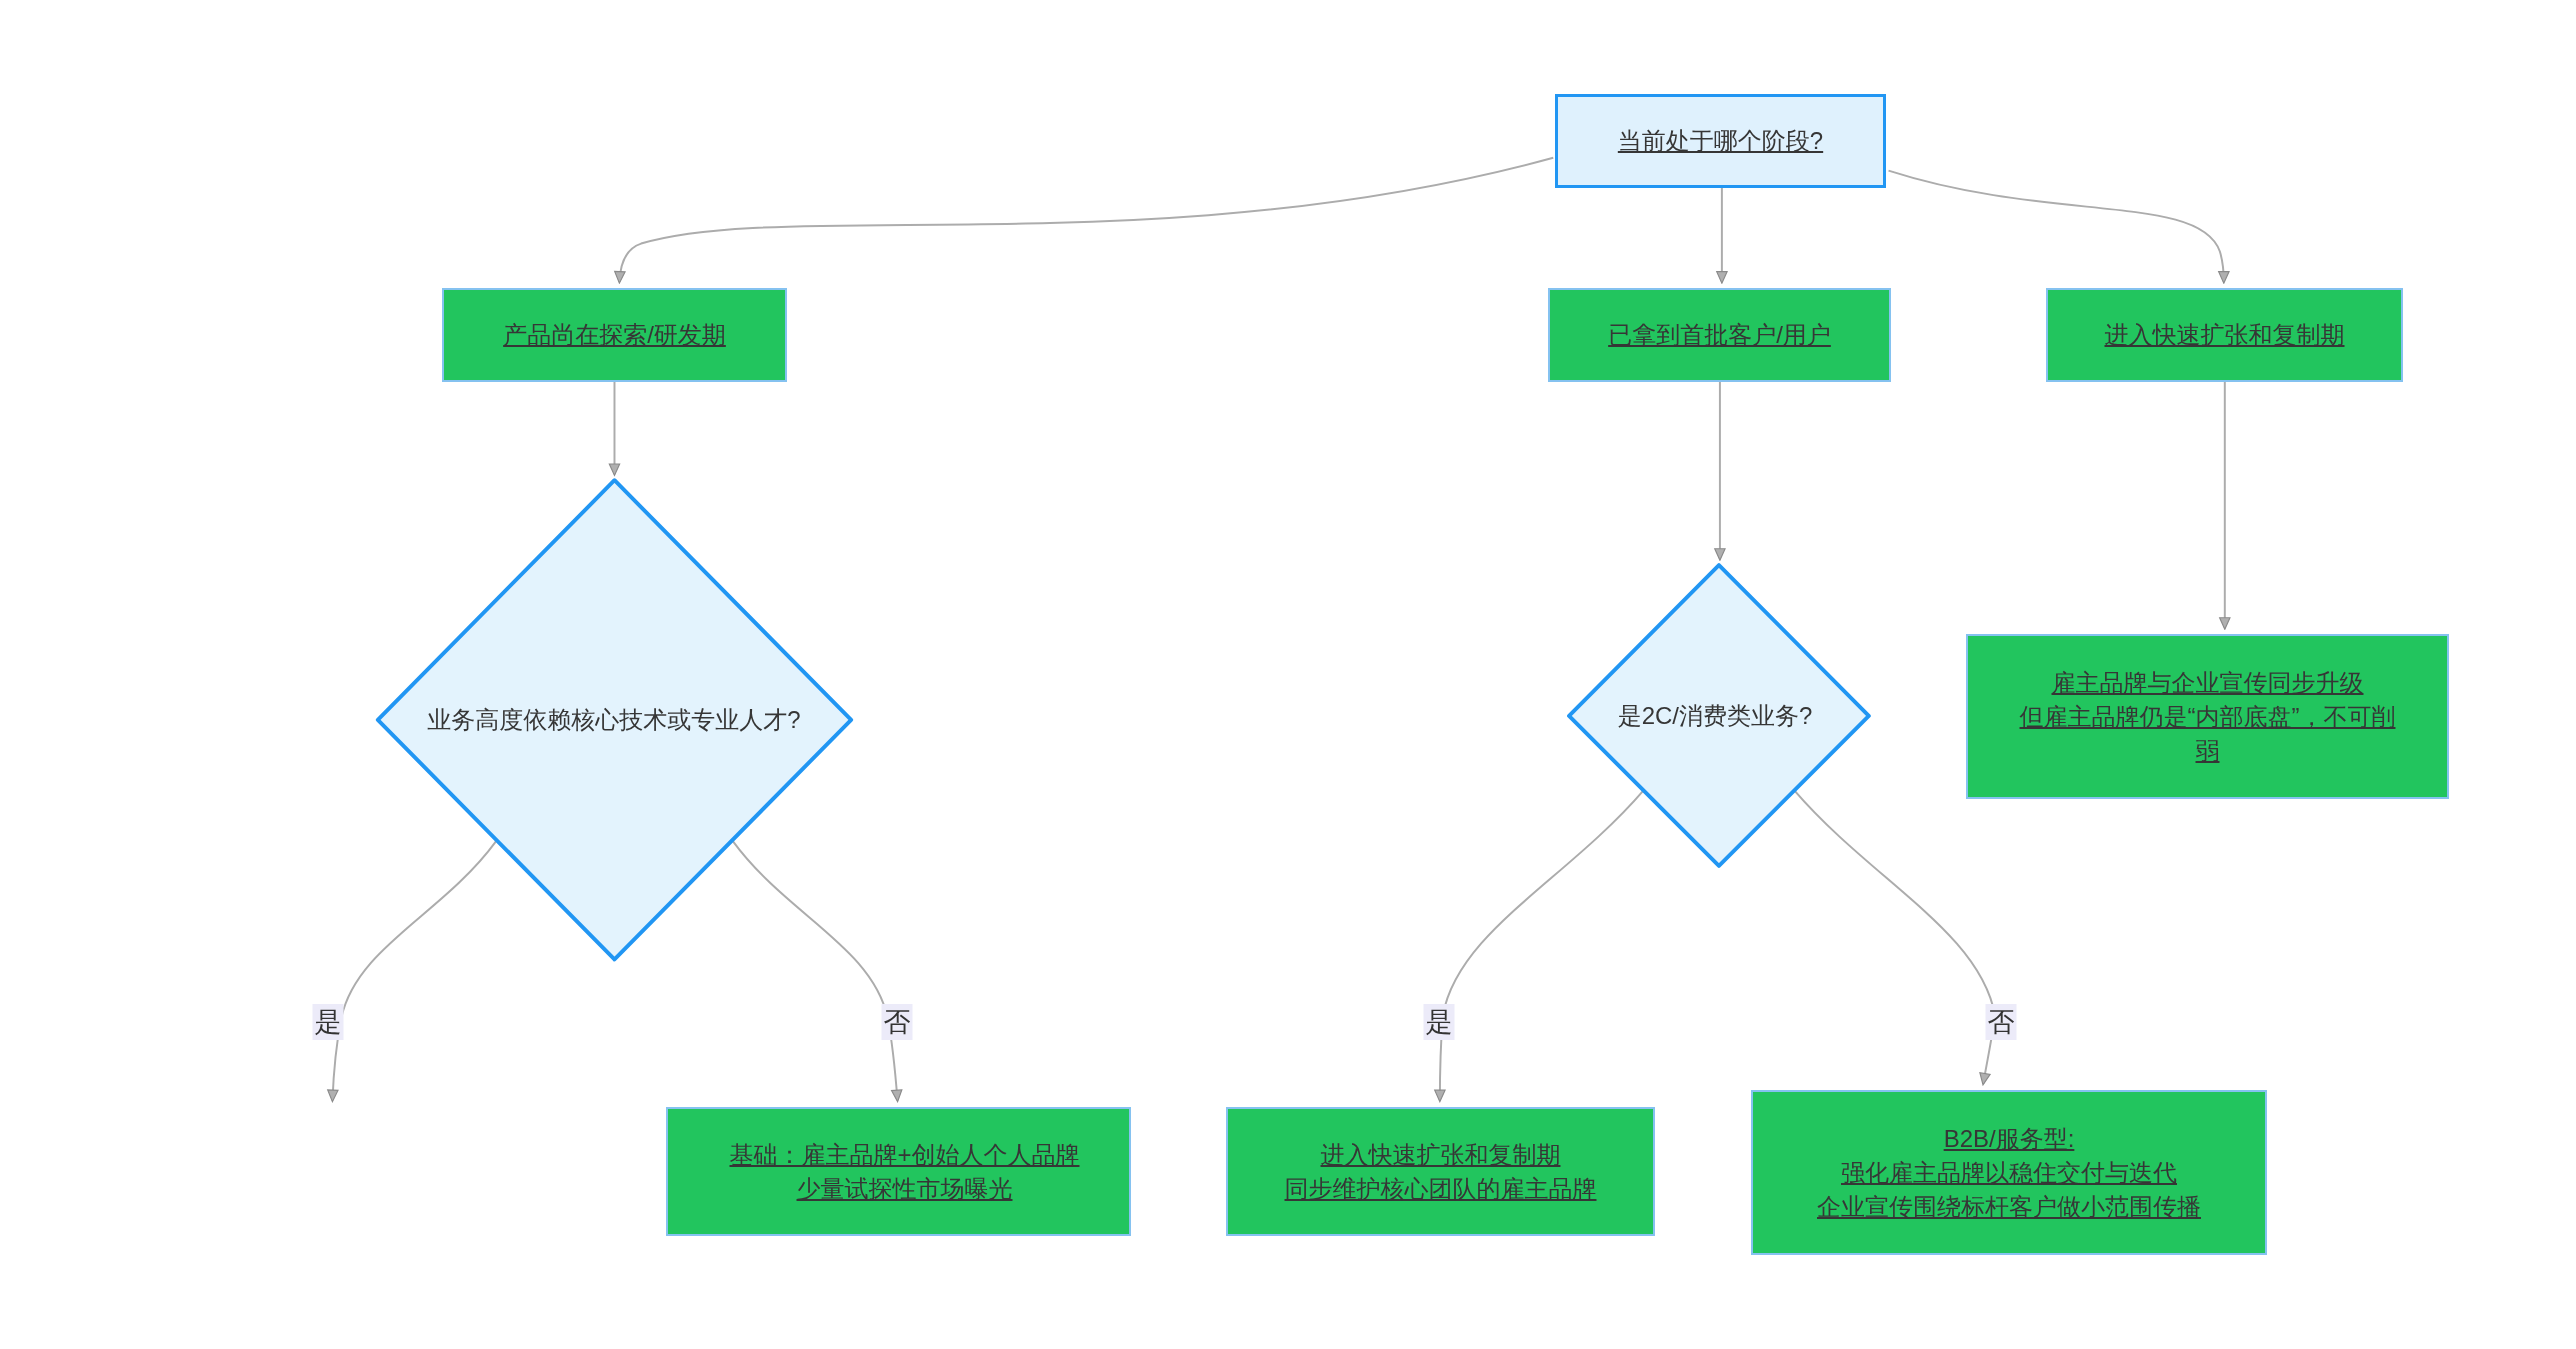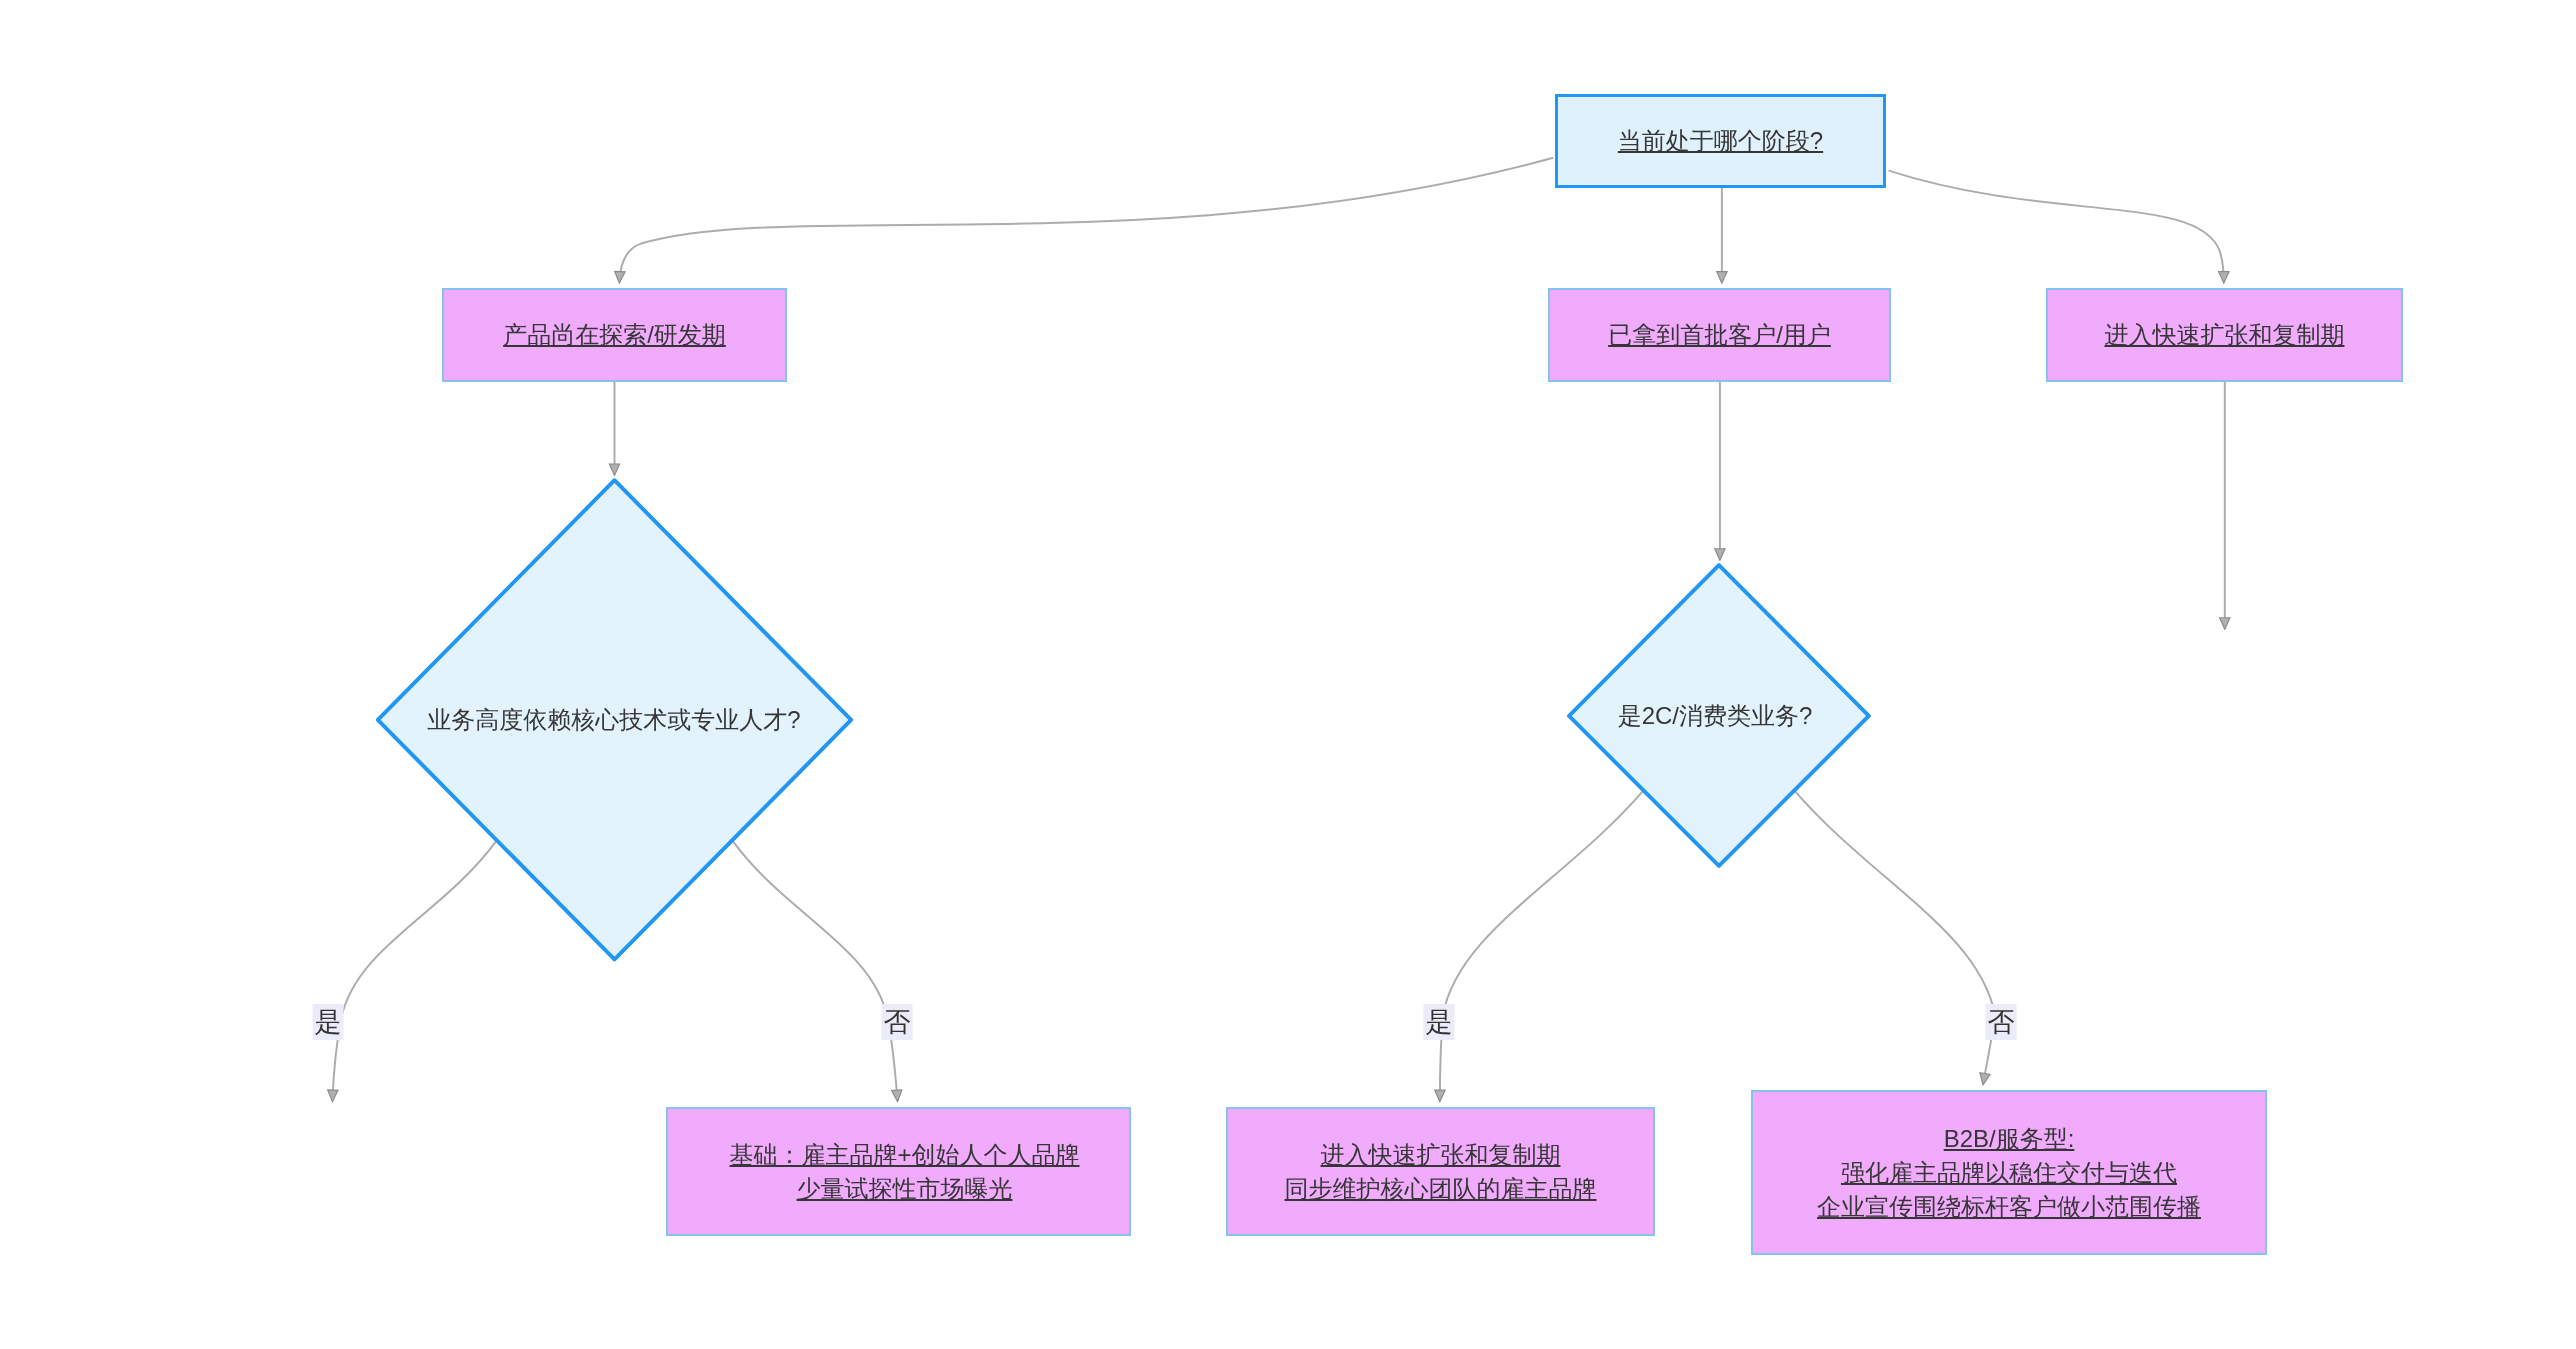--- a/index.html
+++ b/index.html
@@ -43,21 +43,21 @@
     color: #363636;
     font-size: 24px;
     line-height: 34px;
     text-decoration: underline;
   }
   .node.decision-rect {
     background: #dff1fd;
     border: 3px solid #2196f3;
   }
   .node.action {
-    background: #f0abfc;
+    background: #22c55e;
     border: 2px solid #85c2f0;
   }
   .node .line { white-space: nowrap; }
   .diamond-text {
     position: absolute;
     transform: translate(-50%, -50%);
     white-space: nowrap;
     color: #363636;
     font-size: 24px;
     line-height: 34px;
@@ -111,20 +111,25 @@
   <div class="node action" style="left:1548px; top:288px; width:343px; height:94px;">
     <div class="line">已拿到首批客户/用户</div>
   </div>
   <div class="node action" style="left:2046px; top:288px; width:357px; height:94px;">
     <div class="line">进入快速扩张和复制期</div>
   </div>
 
   <div class="diamond-text" style="left:614px; top:720px;">业务高度依赖核心技术或专业人才?</div>
   <div class="diamond-text" style="left:1715px; top:716px;">是2C/消费类业务?</div>
 
+  <div class="node action" style="left:1966px; top:634px; width:483px; height:165px;">
+    <div class="line">雇主品牌与企业宣传同步升级</div>
+    <div class="line">但雇主品牌仍是“内部底盘”，不可削</div>
+    <div class="line">弱</div>
+  </div>
   <div class="node action" style="left:666px; top:1107px; width:465px; height:129px;padding-left:12px;">
     <div class="line">基础：雇主品牌+创始人个人品牌</div>
     <div class="line">少量试探性市场曝光</div>
   </div>
   <div class="node action" style="left:1226px; top:1107px; width:429px; height:129px;">
     <div class="line">进入快速扩张和复制期</div>
     <div class="line">同步维护核心团队的雇主品牌</div>
   </div>
   <div class="node action" style="left:1751px; top:1090px; width:516px; height:165px;">
     <div class="line">B2B/服务型:</div>

